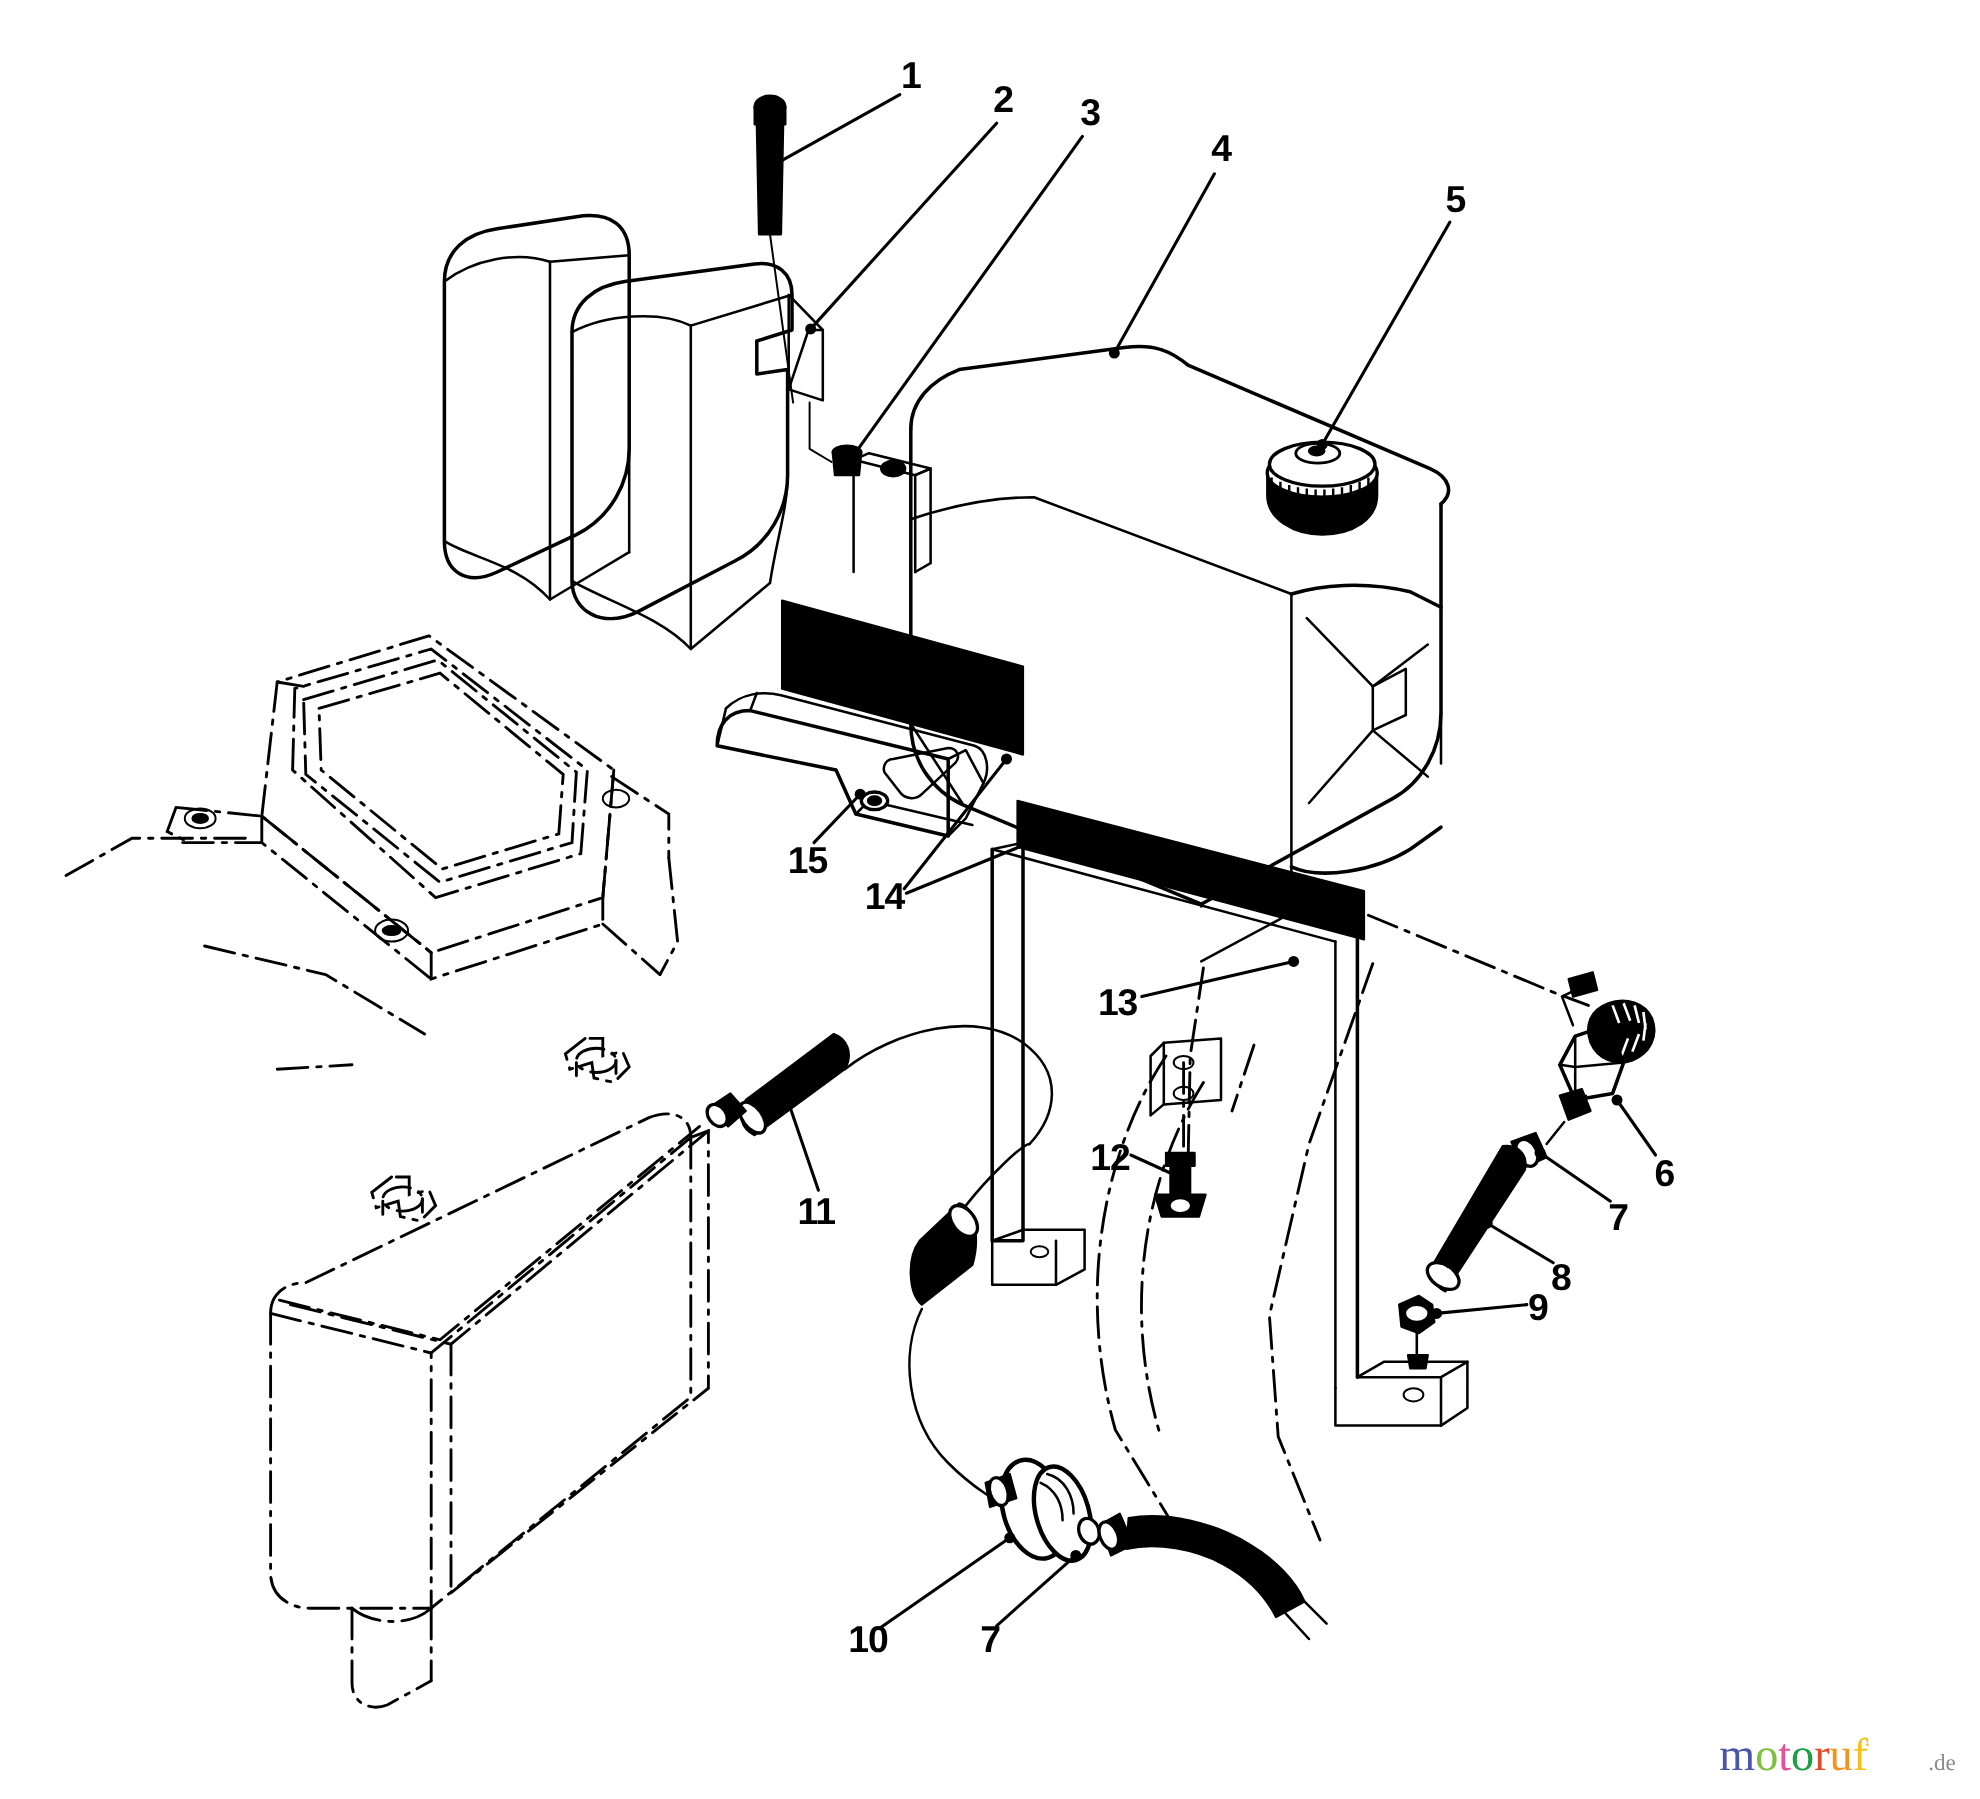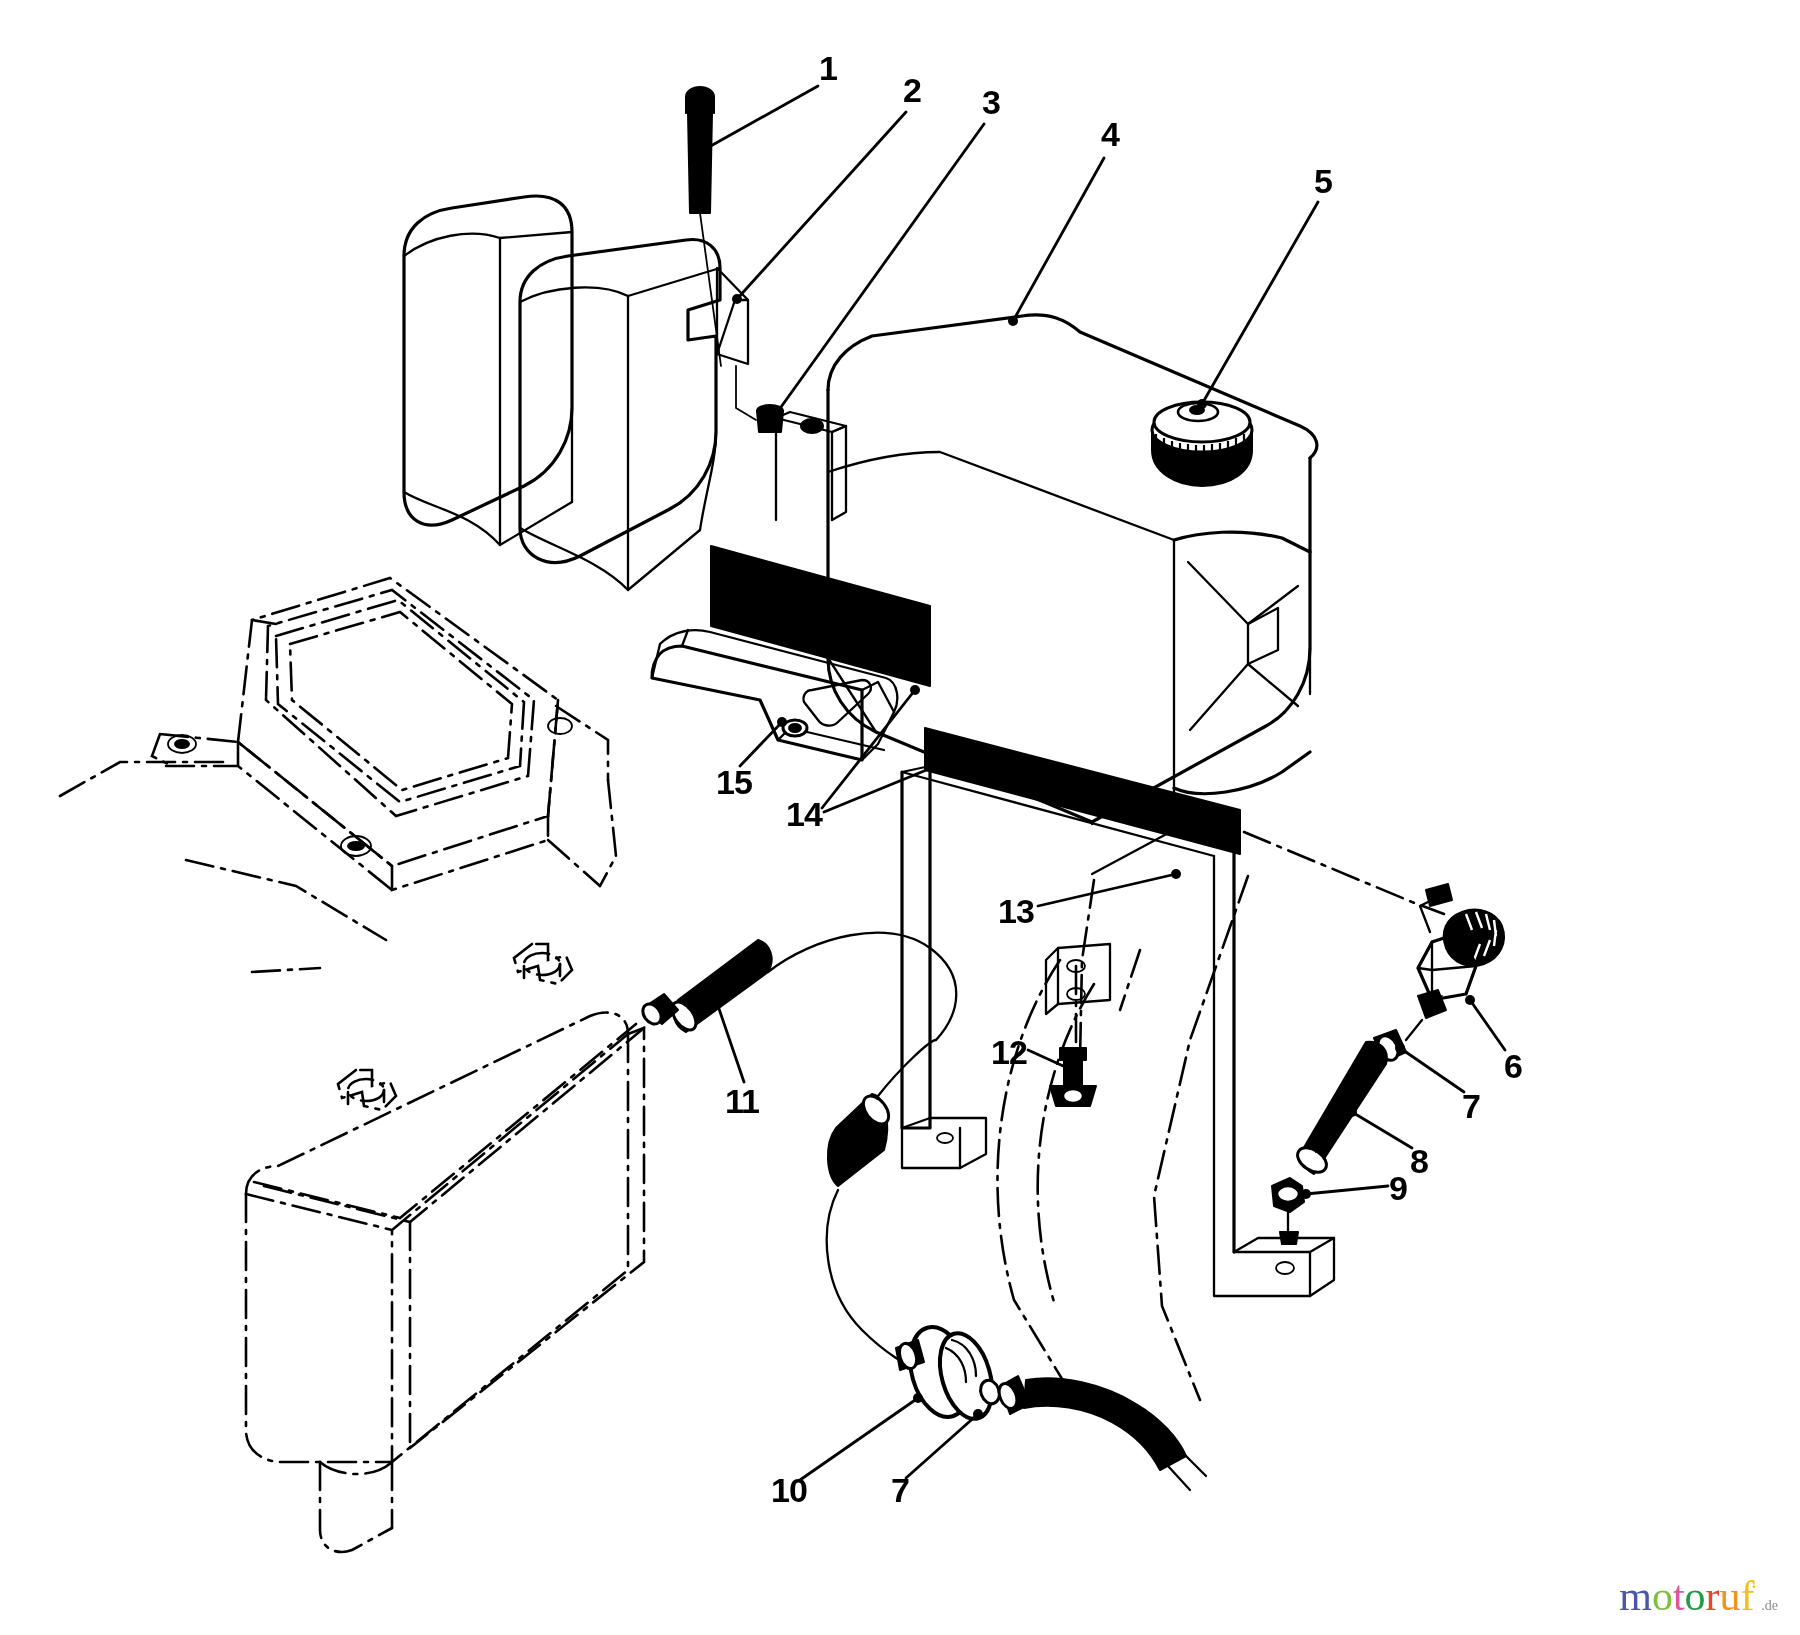--- a/index.html
+++ b/index.html
@@ -36,22 +36,23 @@
     right: 22px;
     bottom: 18px;
     font-family: "Liberation Serif", serif;
     font-size: 42px;
     line-height: 1;
     white-space: nowrap;
     user-select: none;
   }
   #watermark .wm-ch { display: inline-block; }
   #watermark .wm-de {
-    font-size: 14px;
+    font-size: 21px;
     vertical-align: baseline;
+    margin-left: 48px;
   }
   #watermark .wm-dot {
     position: relative;
     top: -16px;
     left: -4px;
     font-size: 20px;
     display: inline-block;
   }
 </style>
 </head>

